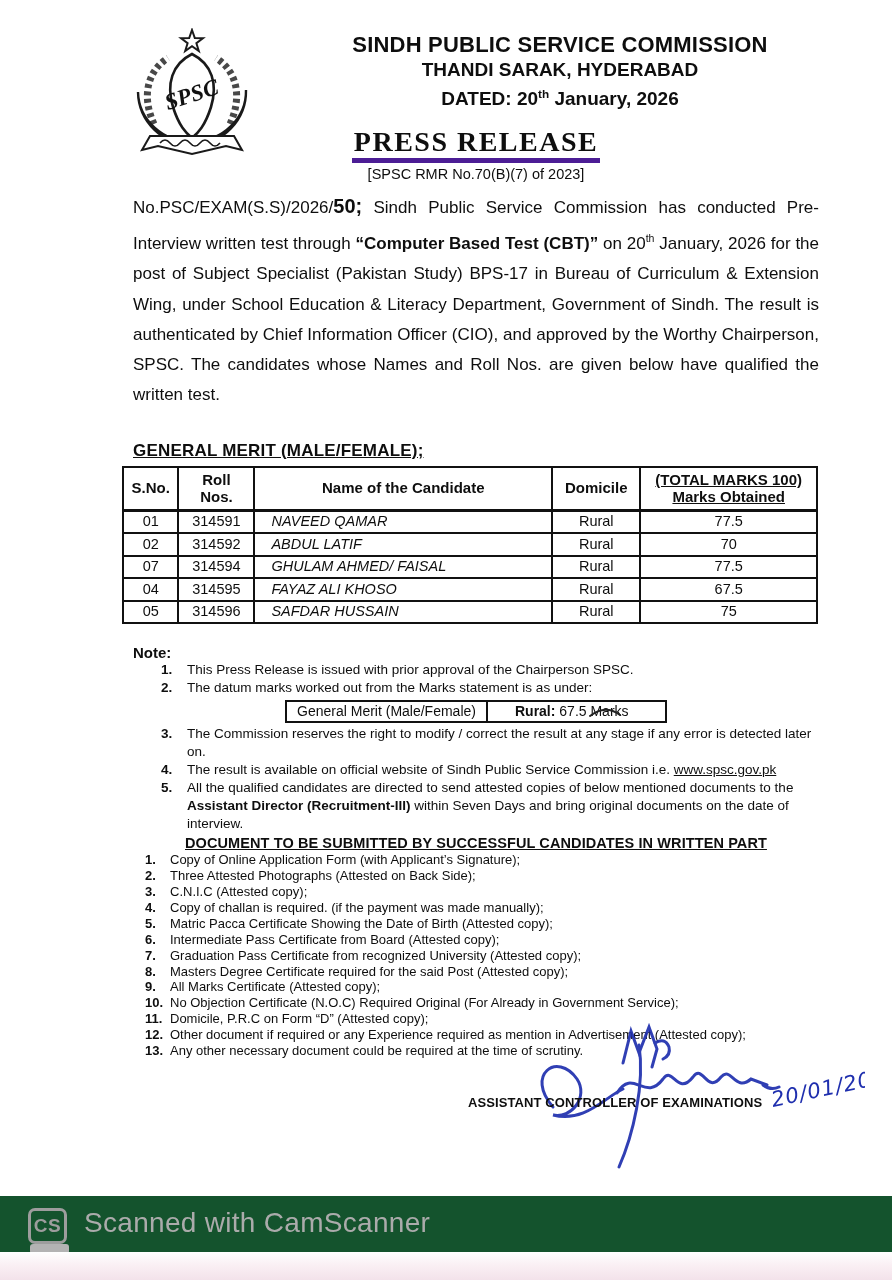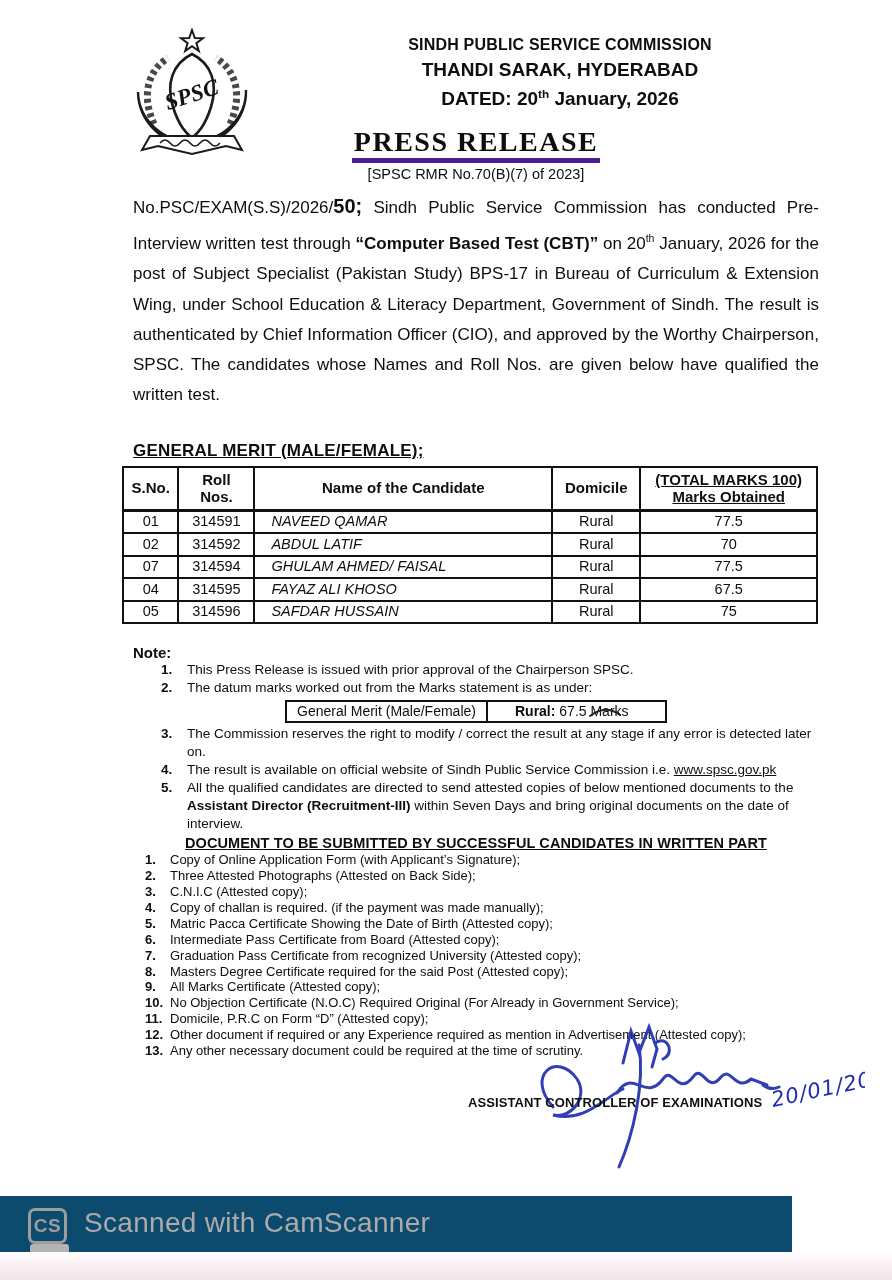--- a/index.html
+++ b/index.html
@@ -6,21 +6,21 @@
   .sheet{position:relative;width:892px;height:1280px;background:#ffffff;overflow:hidden;
          font-family:"Liberation Sans",sans-serif;color:#0e0e0e;}
   .b{font-weight:bold;}
   .u{text-decoration:underline;}
   .big{font-weight:bold;font-size:20px;}
   sup{font-size:0.62em;}
 
   
   .logo{position:absolute;left:134px;top:28px;width:116px;height:132px;}
   .hdr{position:absolute;left:305px;top:33px;width:510px;text-align:center;font-weight:bold;line-height:24.5px;}
-  .hdr .l1{font-size:16px;letter-spacing:0.2px;}
+  .hdr .l1{font-size:22px;letter-spacing:0.2px;}
   .hdr .l2,.hdr .l3{font-size:19px;}
 
   
   .flow{position:absolute;left:133px;top:126px;width:686px;}
   .pr-wrap{text-align:center;}
   .pr-title{display:inline-block;font-family:"Liberation Serif",serif;font-weight:bold;font-size:28px;
             letter-spacing:1.5px;border-bottom:5px solid #4c1d95;line-height:31px;padding:0 2px 1px 2px;}
   .pr-ref{font-size:14.5px;line-height:18px;margin-top:2px;}
 
   .para{margin-top:8px;font-size:17px;line-height:30.3px;text-align:justify;}
@@ -50,21 +50,21 @@
   .doc-head{margin:2px 0 1px 52px;font-size:14.5px;font-weight:bold;text-decoration:underline;letter-spacing:0.1px;}
   .dli{display:flex;font-size:13px;line-height:15.9px;}
   .dli .num{width:25px;margin-left:12px;font-weight:bold;flex:none;}
   .dli .txt{flex:1;}
 
   
   .sig{position:absolute;left:505px;top:1015px;width:360px;height:160px;pointer-events:none;}
   .controller{position:absolute;left:468px;top:1095px;font-size:13px;font-weight:bold;letter-spacing:0.1px;}
 
   
-  .footer{position:absolute;left:0;top:1196px;width:792px;height:58px;background:#0c4a6e;}
+  .footer{position:absolute;left:0;top:1196px;width:892px;height:58px;background:#14532d;}
   .cs-badge{position:absolute;left:28px;top:12px;width:33px;height:30px;border:3px solid #9d9d9d;border-radius:7px;
             color:#9d9d9d;font-weight:bold;font-size:19px;text-align:center;line-height:29px;letter-spacing:0.5px;}
   .cs-bar{position:absolute;left:30px;top:48px;width:39px;height:10px;background:#b3b3b3;border-radius:3px;}
   .cs-text{position:absolute;left:84px;top:11px;font-size:28px;color:#ababab;letter-spacing:0.3px;}
   .scanband{position:absolute;left:0;top:1252px;width:892px;height:28px;
             background:linear-gradient(180deg,#ffffff 0%,#faf0f4 45%,#f3e2ea 100%);}
 </style>
 </head>
 <body>
 

